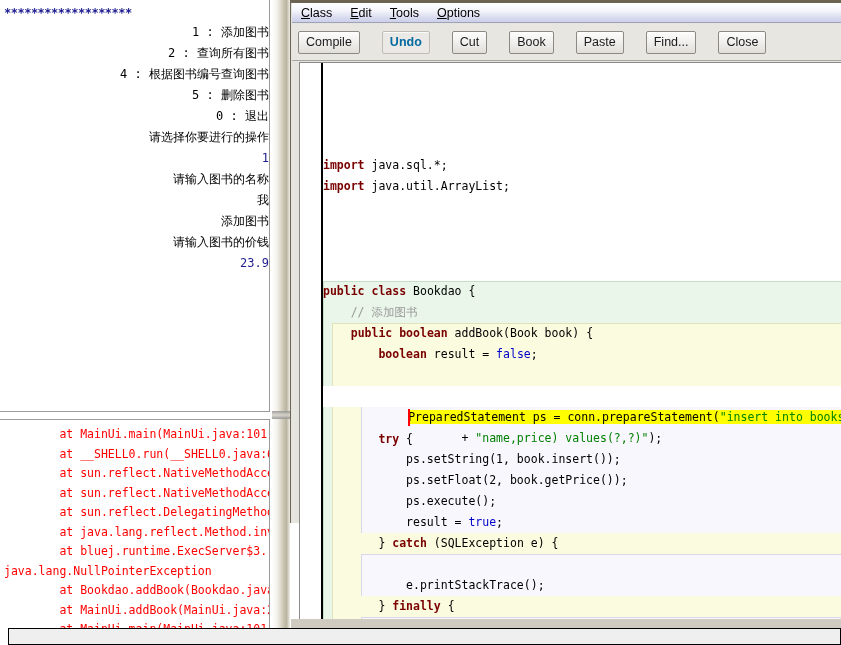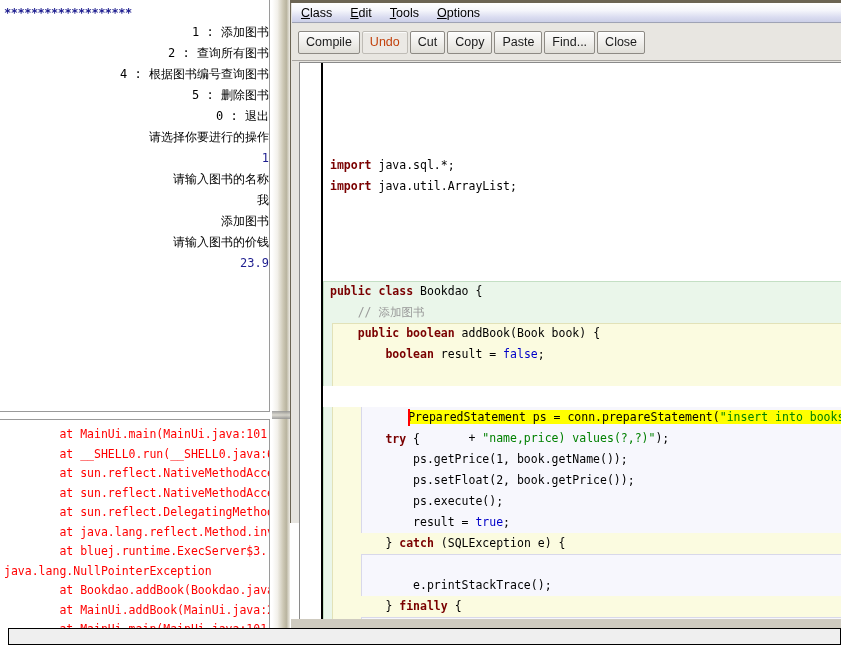--- a/index.html
+++ b/index.html
@@ -79,26 +79,26 @@
   #toolbar{
     position:absolute;left:1px;top:24px;width:549px;height:37px;
     background:#e8e6e1;
     border-bottom:1px solid #a8a5a0;
     display:flex;align-items:center;padding-left:6px;box-sizing:border-box;
   }
   .tb-btn{
     font-size:12.5px;color:#1b1b1b;
     background:linear-gradient(to bottom,#fdfdfd 0%,#f0efec 50%,#e0ded8 100%);
     border:1px solid #8d8a84;border-radius:2px;
-    padding:3px 7px 4px 7px;margin-right:2px;cursor:pointer;
+    padding:3px 7px 4px 7px;margin-right:22px;cursor:pointer;
     box-shadow:0 1px 0 rgba(255,255,255,.8) inset;
     font-family:"Liberation Sans",sans-serif;
     white-space:nowrap;
   }
-  .tb-btn.disabled{color:#c2410c;background:#ebe9e5;border-color:#bfbcb6;cursor:default;}
+  .tb-btn.disabled{color:#0369a1;background:#ebe9e5;border-color:#bfbcb6;cursor:default;font-weight:bold;}
   
   #editor-surface{
     position:absolute;left:8px;top:62px;width:543px;height:557px;
     background:#ffffff;
     border-top:1px solid #8a8a8a;
     border-left:1px solid #8a8a8a;
     box-sizing:border-box;overflow:hidden;
   }
   #gutter{
     position:absolute;left:0;top:0;width:21px;height:557px;
@@ -106,21 +106,21 @@
   }
   #code-area{
     position:absolute;left:23px;top:0;right:0;height:557px;
     background:#ffffff;overflow:hidden;
   }
   .cl{                       
     position:relative;height:21px;line-height:21px;white-space:pre;
     font-family:"DejaVu Sans Mono","Liberation Mono",monospace;
     font-size:11.5px;color:#000000;
   }
-  .cl .txt{position:relative;z-index:3;display:inline-block;padding-left:7px;}
+  .cl .txt{position:relative;z-index:3;display:inline-block;padding-left:0;}
   
   .scope{position:absolute;top:0;height:21px;z-index:1;}
   .sc-class{background:#eaf6ea;border-left:1px solid #c4dfc4;border-right:1px solid #c4dfc4;}
   .sc-class-top{border-top:1px solid #c4dfc4;}
   .sc-method{background:#fbfbe0;border-left:1px solid #e2e2b8;border-right:1px solid #e2e2b8;}
   .sc-method-top{border-top:1px solid #e2e2b8;}
   .sc-inner{background:#f7f7fd;border-left:1px solid #d8d8ea;border-right:1px solid #d8d8ea;}
   .sc-inner-top{border-top:1px solid #d8d8ea;}
   .sc-inner-bot{border-bottom:1px solid #d8d8ea;}
   .kw{color:#7a0000;font-weight:bold;}
@@ -186,40 +186,40 @@
     <div class="menu-item"><span class="mn">C</span><span>lass</span></div>
     <div class="menu-item"><span class="mn">E</span><span>dit</span></div>
     <div class="menu-item"><span class="mn">T</span><span>ools</span></div>
     <div class="menu-item"><span class="mn">O</span><span>ptions</span></div>
   </div>
 
   <div id="toolbar">
     <div class="tb-btn">Compile</div>
     <div class="tb-btn disabled">Undo</div>
     <div class="tb-btn">Cut</div>
-    <div class="tb-btn">Copy</div>
+    <div class="tb-btn">Book</div>
     <div class="tb-btn">Paste</div>
     <div class="tb-btn">Find...</div>
     <div class="tb-btn">Close</div>
   </div>
 
   <div id="editor-surface">
     <div id="gutter"></div>
     <div id="code-area">
         <div class="cl" style="position: absolute; left: 0px; right: 0px; top: 92px;"><span class="txt"><span class="kw">import</span> java.sql.*;</span></div>
         <div class="cl" style="position: absolute; left: 0px; right: 0px; top: 113px;"><span class="txt"><span class="kw">import</span> java.util.ArrayList;</span></div>
         <div class="cl" style="position: absolute; left: 0px; right: 0px; top: 218px;"><div class="scope sc-class sc-class-top" style="left:0;width:520px"></div><span class="txt"><span class="kw">public</span> <span class="kw">class</span> Bookdao {</span></div>
         <div class="cl" style="position: absolute; left: 0px; right: 0px; top: 260px;"><div class="scope sc-class" style="left:0;width:520px"></div><div class="scope sc-method sc-method-top" style="left:9px;width:511px"></div><span class="txt">    <span class="kw">public</span> <span class="kw">boolean</span> addBook(Book book) {</span></div>
         <div class="cl" style="position: absolute; left: 0px; right: 0px; top: 239px;"><div class="scope sc-class" style="left:0;width:520px"></div><span class="txt"><span class="cmt">    // 添加图书</span></span></div>
         <div class="cl" style="position: absolute; left: 0px; right: 0px; top: 281px;"><div class="scope sc-class" style="left:0;width:520px"></div><div class="scope sc-method" style="left:9px;width:511px"></div><span class="txt">        <span class="kw">boolean</span> result = <span class="kw2">false</span>;</span></div>
         <div class="cl" style="position: absolute; left: 0px; right: 0px; top: 302px;"><div class="scope sc-class" style="left:0;width:520px"></div><div class="scope sc-method" style="left:9px;width:511px"></div></div>
         <div class="cl" style="position: absolute; left: 0px; right: 0px; top: 323px; margin-top: 43px;"><div class="scope sc-class" style="left:0;width:520px"></div><div class="scope sc-method" style="left:9px;width:511px"></div><div class="scope sc-inner sc-inner-top" style="left:38px;width:482px"></div><span class="txt">        <span class="kw">try</span> {</span></div>
         <div class="cl" style="position: absolute; left: 0px; right: 0px; top: 344px;"><div class="scope sc-class" style="left:0;width:520px"></div><div class="scope sc-method" style="left:9px;width:511px"></div><div class="scope sc-inner" style="left:38px;width:482px"></div><span class="txt" style="padding-left:85.16px"><span class="sel">PreparedStatement ps = conn.prepareStatement(<span class="str">"insert into books(b</span></span></span><div class="caret" style="left:85.16px"></div></div>
         <div class="cl" style="position: absolute; left: 0px; right: 0px; top: 365px;"><div class="scope sc-class" style="left:0;width:520px"></div><div class="scope sc-method" style="left:9px;width:511px"></div><div class="scope sc-inner" style="left:38px;width:482px"></div><span class="txt">                    + <span class="str">"name,price) values(?,?)"</span>);</span></div>
-        <div class="cl" style="position: absolute; left: 0px; right: 0px; top: 386px;"><div class="scope sc-class" style="left:0;width:520px"></div><div class="scope sc-method" style="left:9px;width:511px"></div><div class="scope sc-inner" style="left:38px;width:482px"></div><span class="txt">            ps.getPrice(1, book.getName());</span></div>
+        <div class="cl" style="position: absolute; left: 0px; right: 0px; top: 386px;"><div class="scope sc-class" style="left:0;width:520px"></div><div class="scope sc-method" style="left:9px;width:511px"></div><div class="scope sc-inner" style="left:38px;width:482px"></div><span class="txt">            ps.setString(1, book.insert());</span></div>
         <div class="cl" style="position: absolute; left: 0px; right: 0px; top: 407px;"><div class="scope sc-class" style="left:0;width:520px"></div><div class="scope sc-method" style="left:9px;width:511px"></div><div class="scope sc-inner" style="left:38px;width:482px"></div><span class="txt">            ps.setFloat(2, book.getPrice());</span></div>
         <div class="cl" style="position: absolute; left: 0px; right: 0px; top: 428px;"><div class="scope sc-class" style="left:0;width:520px"></div><div class="scope sc-method" style="left:9px;width:511px"></div><div class="scope sc-inner" style="left:38px;width:482px"></div><span class="txt">            ps.execute();</span></div>
         <div class="cl" style="position: absolute; left: 0px; right: 0px; top: 449px;"><div class="scope sc-class" style="left:0;width:520px"></div><div class="scope sc-method" style="left:9px;width:511px"></div><div class="scope sc-inner sc-inner-bot" style="left:38px;width:482px"></div><span class="txt">            result = <span class="kw2">true</span>;</span></div>
         <div class="cl" style="position: absolute; left: 0px; right: 0px; top: 470px;"><div class="scope sc-class" style="left:0;width:520px"></div><div class="scope sc-method" style="left:9px;width:511px"></div><span class="txt">        } <span class="kw">catch</span> (SQLException e) {</span></div>
         <div class="cl" style="position: absolute; left: 0px; right: 0px; top: 491px;"><div class="scope sc-class" style="left:0;width:520px"></div><div class="scope sc-method" style="left:9px;width:511px"></div><div class="scope sc-inner sc-inner-top" style="left:38px;width:482px"></div><span class="txt"></span></div>
         <div class="cl" style="position: absolute; left: 0px; right: 0px; top: 512px;"><div class="scope sc-class" style="left:0;width:520px"></div><div class="scope sc-method" style="left:9px;width:511px"></div><div class="scope sc-inner sc-inner-bot" style="left:38px;width:482px"></div><span class="txt">            e.printStackTrace();</span></div>
         <div class="cl" style="position: absolute; left: 0px; right: 0px; top: 533px;"><div class="scope sc-class" style="left:0;width:520px"></div><div class="scope sc-method" style="left:9px;width:511px"></div><span class="txt">        } <span class="kw">finally</span> {</span></div>
         <div class="cl" style="position: absolute; left: 0px; right: 0px; top: 554px;"><div class="scope sc-class" style="left:0;width:520px"></div><div class="scope sc-method" style="left:9px;width:511px"></div><div class="scope sc-inner sc-inner-top sc-inner-bot" style="left:38px;width:482px"></div><span class="txt">            Dbutil.close();</span></div>
       </div>
   </div>

